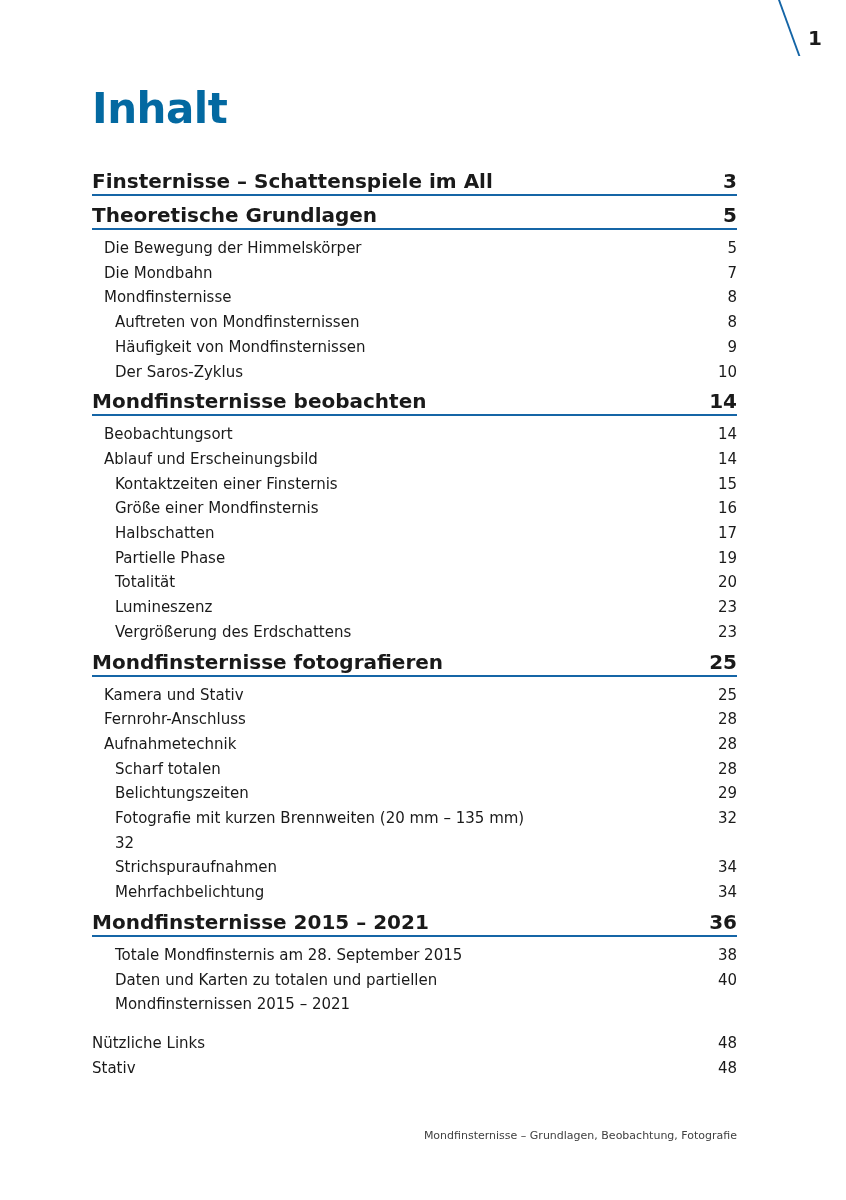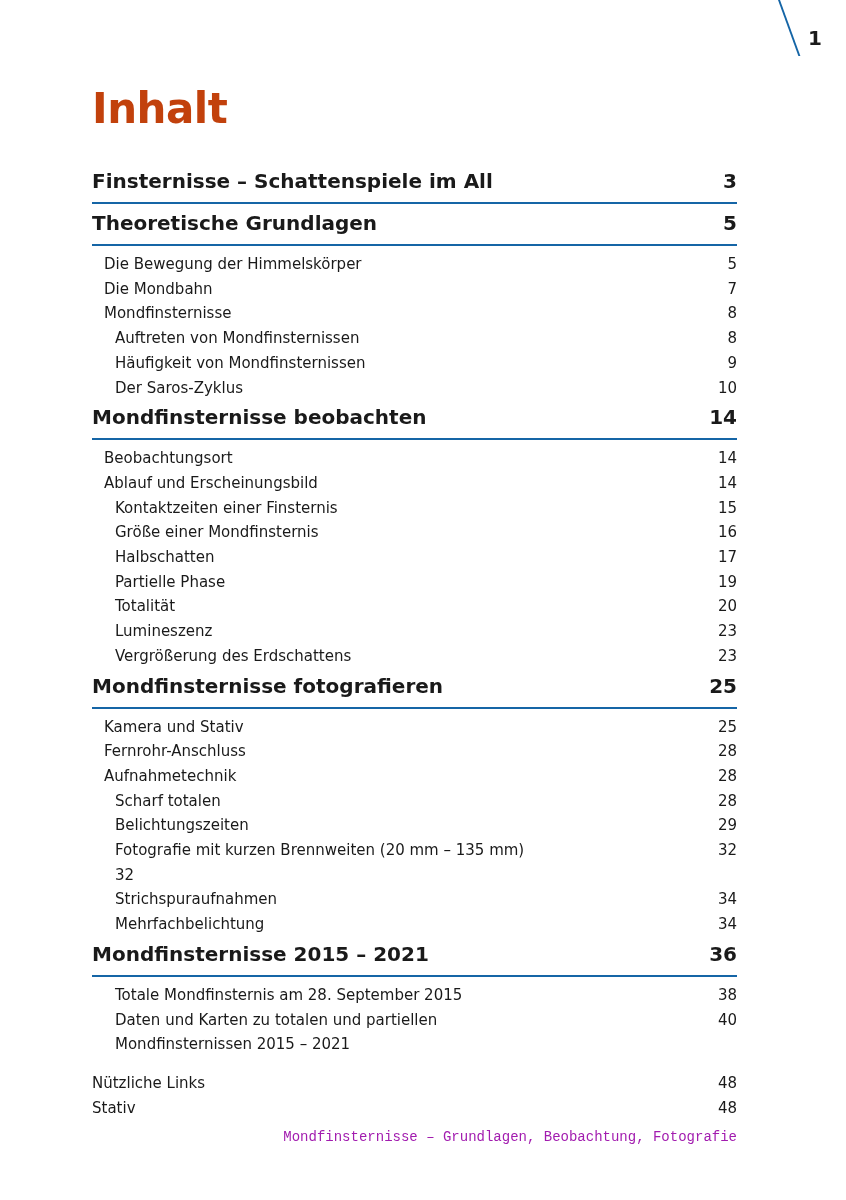--- a/index.html
+++ b/index.html
@@ -1,32 +1,32 @@
 <!DOCTYPE html>
 <html><head>
   <meta charset="utf-8">
   <style>
     html, body { margin: 0; padding: 0; background: #ffffff; }
     body { width: 846px; height: 1200px; position: relative; overflow: hidden;
            font-family: "DejaVu Sans", "Liberation Sans", sans-serif; color: #1a1a1a; }
     .corner-line { position: absolute; left: 778px; top: 0; width: 2px; height: 56px;
                    background: #1565a6; transform: skewX(20deg); transform-origin: top left; }
     .page-num { position: absolute; right: 24px; top: 26px; font-weight: bold; font-size: 20px; color: #1a1a1a; }
-    .title { position: absolute; left: 92px; top: 84px; font-size: 42px; font-weight: bold; color: #c2410c; letter-spacing: -0.5px; margin: 0; }
+    .title { position: absolute; left: 92px; top: 84px; font-size: 42px; font-weight: bold; color: #0369a1; letter-spacing: -0.5px; margin: 0; }
     .toc { position: absolute; left: 92px; top: 168px; width: 645px; }
     .row { display: flex; justify-content: space-between; align-items: baseline; font-size: 15px; line-height: 24.7px; }
     .row .p { text-align: right; }
-    .chapter { font-weight: bold; font-size: 20px; line-height: 26px; border-bottom: 2px solid #1565a6; margin-top: 4px; margin-bottom: 6px; padding-bottom: 8px; }
+    .chapter { font-weight: bold; font-size: 20px; line-height: 26px; border-bottom: 2px solid #1565a6; margin-top: 4px; margin-bottom: 6px; padding-bottom: 0; }
     .chapter:first-child { margin-top: 0; }
     .l1 { padding-left: 12px; }
     .l2 { padding-left: 23px; }
     .l0 { padding-left: 0; align-items: flex-end; }
     .multi .t { white-space: pre-line; }
     .gap { height: 14px; }
-    .footer { position: absolute; right: 109px; top: 1129px; font-size: 14px; color: #a21caf; font-family: Liberation Mono, monospace; }
+    .footer { position: absolute; right: 109px; top: 1129px; font-size: 11px; color: #404040; }
   </style>
 </head>
 <body>
 
 <div class="corner-line"></div>
 <div class="page-num">1</div>
 <h1 class="title">Inhalt</h1>
 
 <div class="toc" id="toc">
     <div class="row chapter">

